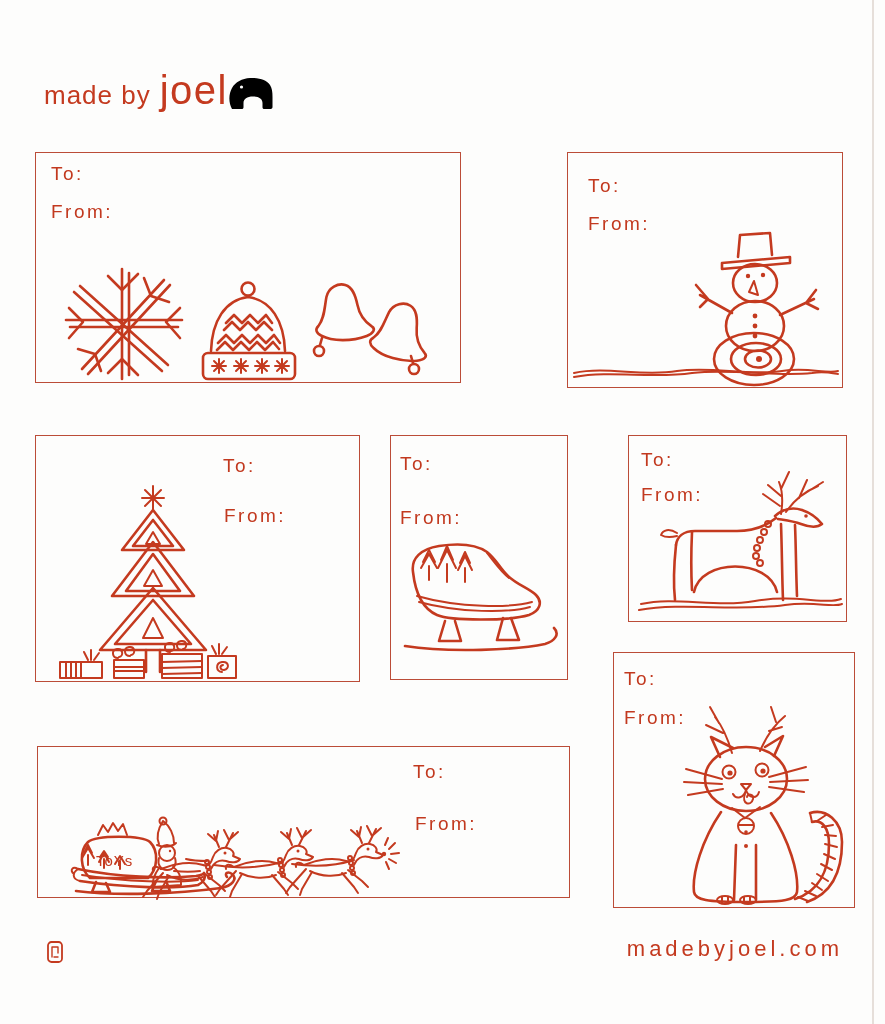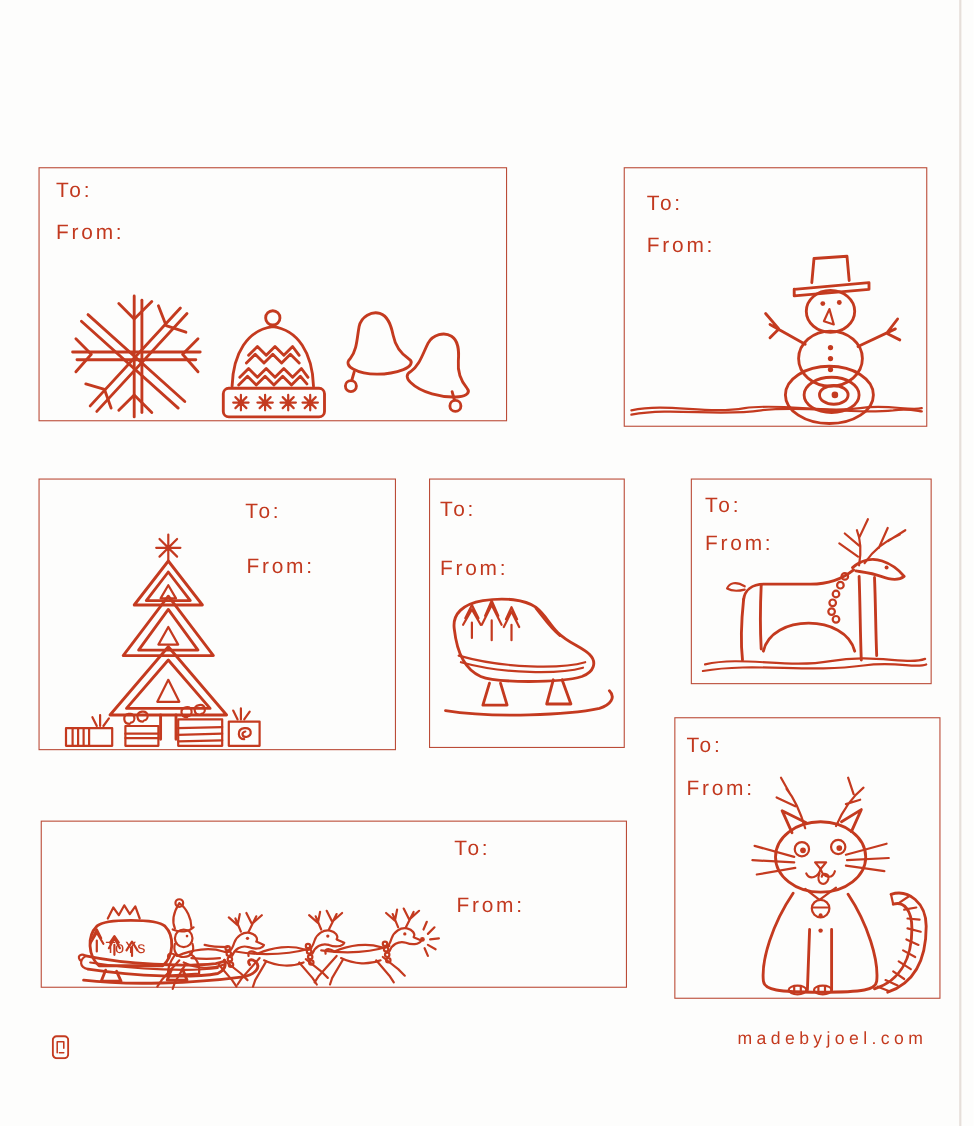--- a/index.html
+++ b/index.html
@@ -17,28 +17,37 @@
   .label { position:absolute; color:#c2391f; font-size:19px; letter-spacing:2.5px; line-height:1; white-space:nowrap; }
 
   .art { position:absolute; color:#c43a1f; overflow:visible; }
   .art path, .art circle, .art ellipse, .art rect, .art polyline {
     fill:none; stroke:currentColor; stroke-width:2.6; stroke-linecap:round; stroke-linejoin:round;
   }
   .art .fill { fill:currentColor; stroke:none; }
   .art .thin { stroke-width:2; }
   .art text { fill:currentColor; stroke:none; font-family:"Liberation Sans", sans-serif; }
 
-  .footer-url { position:absolute; right:42px; top:936px; color:#c43a1f; font-size:16px; letter-spacing:4px; text-decoration:none; }
+  .footer-url { position:absolute; right:42px; top:936px; color:#c43a1f; font-size:22px; letter-spacing:4px; text-decoration:none; }
   .stamp { position:absolute; left:47px; top:941px; color:#c43a1f; }
 </style>
 </head>
 <body>
 
 <div class="page">
 
+  <div class="logo">
+    <span class="logo-made-by">made by</span>
+    <span class="logo-joel">joel</span>
+    <svg class="logo-elephant" width="46" height="34" viewBox="0 0 46 34">
+      <path class="fill" d="M5,33 C1.5,27 1.5,18 5,12 C8.5,6 15,2.5 23,2 C32,1.5 40,4 43,9 C45,12 45.5,16 45.5,21 L45.5,31 C45.5,32.5 44.5,33 43,33 L37.5,33 C36,33 35.5,32.5 35.5,31 L35.5,27 C35.5,23 32,20.5 26,20.5 C20,20.5 16.5,23 16.5,27 L16.5,31 C16.5,32.5 16,33 14.5,33 Z"></path>
+      <path class="wh" d="M10.5,33 L12,16"></path>
+      <circle cx="14.5" cy="11" r="1.6" fill="#fdfdfc" stroke="none"></circle>
+    </svg>
+  </div>
 
   <div class="tag" style="left:35px; top:152px; width:426px; height:231px;">
     <span class="label" style="left:15px; top:11px;">To:</span>
     <span class="label" style="left:15px; top:49px;">From:</span>
     <svg class="art" style="left:22px; top:112px;" width="132" height="118" viewBox="0 0 132 118">
       <path d="M64,4 L64,114"></path>
         <path d="M71,8 L71,110"></path>
       <path d="M8,55 L124,55"></path>
         <path d="M12,62 L120,62"></path>
       <path d="M24,104 L106,15"></path>

